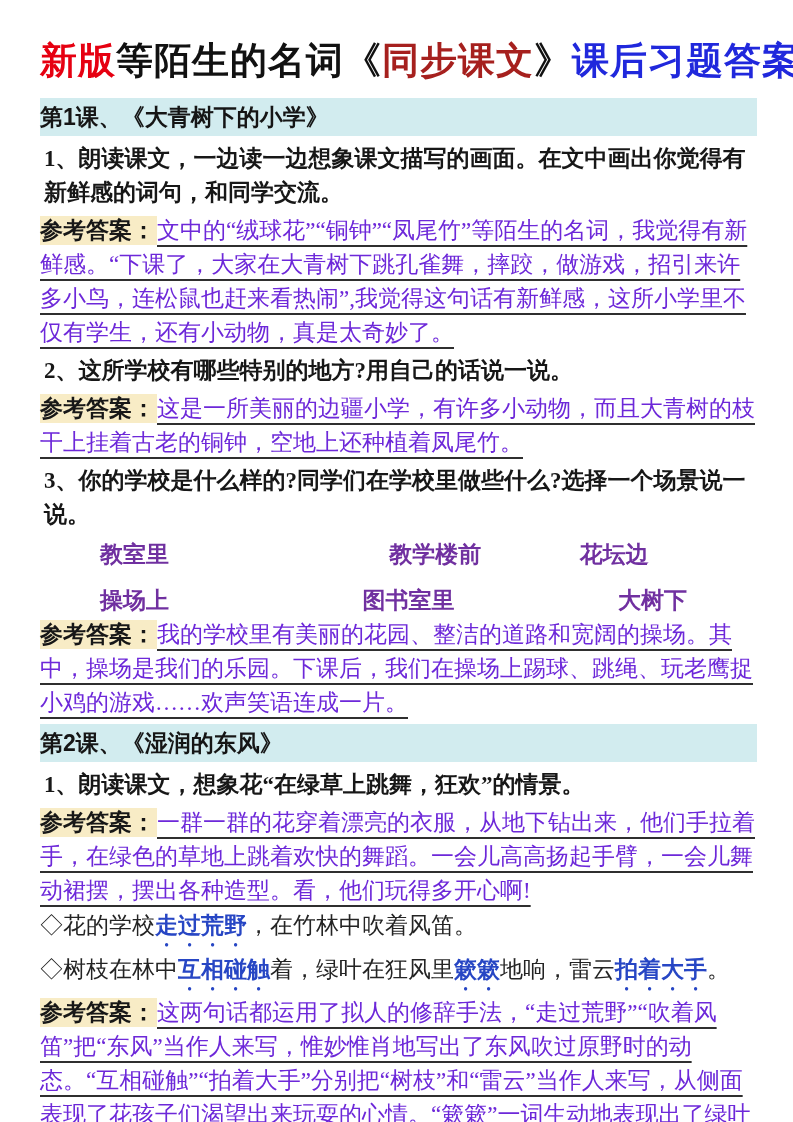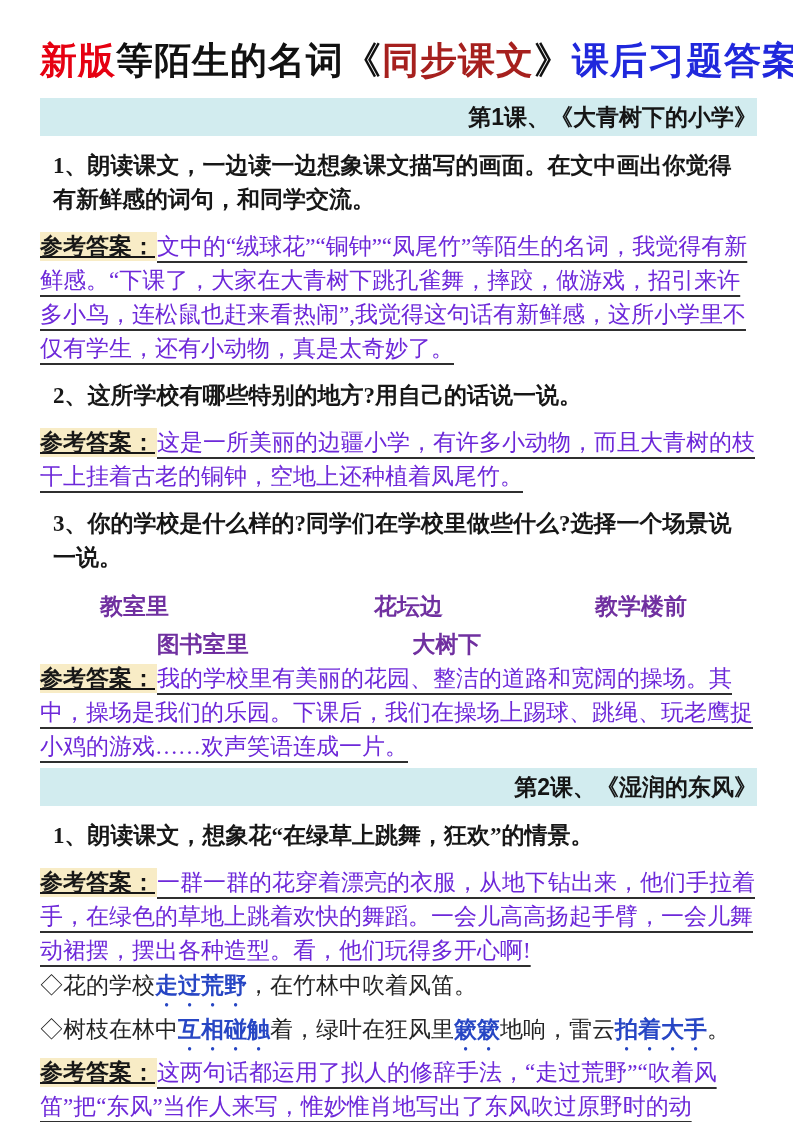--- a/index.html
+++ b/index.html
@@ -27,57 +27,56 @@
     letter-spacing: 1px;
     white-space: nowrap;
   }
   .t-red    { color: #e60011; }
   .t-black  { color: #111111; }
   .t-brick  { color: #a6201e; }
   .t-blue   { color: #2028dc; }
   
   .section-banner {
     background: #d2ecef;
-    text-align: right;
+    text-align: left;
     font-family: "Liberation Sans", sans-serif;
     font-weight: bold;
     font-size: 23px;
     color: #151515;
     padding: 4px 0 3px 0;
     margin: 4px 0 6px 0;
   }
   
   .question {
-    margin: 13px;
+    margin: 4px;
     font-size: 23px;
     line-height: 34px;
     font-weight: 600;
     color: #171717;
   }
   .answer { margin: 0; font-size: 23px; line-height: 34px; }
   .answer-label {
     background: #f8ecc6;
     color: #171717;
     font-weight: 600;
     padding: 2px 2px 2px 0;
-    text-decoration: underline;
   }
   .answer-text {
     color: #6d28d9;
     text-decoration: underline;
     text-decoration-color: #2f2f2f;
     text-decoration-thickness: 2px;
     text-underline-offset: 7px;
   }
   
   .scene-grid {
     display: grid;
     grid-template-columns: 1fr 1fr 1fr;
     padding: 2px 40px 2px 60px;
-    row-gap: 6px;
+    row-gap: 14px;
   }
   .scene {
     color: #7030a0;
     font-family: "Liberation Sans", sans-serif;
     font-weight: bold;
     font-size: 23px;
     line-height: 32px;
   }
   .scene.c2 { text-align: center; }
   .scene.c3 { text-align: right; padding-right: 30px; }
@@ -108,22 +107,23 @@
   <p class="answer"><span class="answer-label">参考答案：</span><span class="answer-text">文中的“绒球花”“铜钟”“凤尾竹”等陌生的名词，我觉得有新鲜感。“下课了，大家在大青树下跳孔雀舞，摔跤，做游戏，招引来许多小鸟，连松鼠也赶来看热闹”,我觉得这句话有新鲜感，这所小学里不仅有学生，还有小动物，真是太奇妙了。</span></p>
 
   <p class="question">2、这所学校有哪些特别的地方?用自己的话说一说。</p>
 
   <p class="answer"><span class="answer-label">参考答案：</span><span class="answer-text">这是一所美丽的边疆小学，有许多小动物，而且大青树的枝干上挂着古老的铜钟，空地上还种植着凤尾竹。</span></p>
 
   <p class="question">3、你的学校是什么样的?同学们在学校里做些什么?选择一个场景说一说。</p>
 
   <div class="scene-grid">
     <span class="scene c1">教室里</span>
+    <span class="scene c3">教学楼前</span>
     <span class="scene c2">花坛边</span>
-    <span class="scene c3">教学楼前</span>
+    <span class="scene c1">操场上</span>
     <span class="scene c2">图书室里</span>
     <span class="scene c3">大树下</span>
   </div>
 
   <p class="answer"><span class="answer-label">参考答案：</span><span class="answer-text">我的学校里有美丽的花园、整洁的道路和宽阔的操场。其中，操场是我们的乐园。下课后，我们在操场上踢球、跳绳、玩老鹰捉小鸡的游戏……欢声笑语连成一片。</span></p>
 
   <div class="section-banner">
     <span>第2课、《湿润的东风》</span>
   </div>
 

